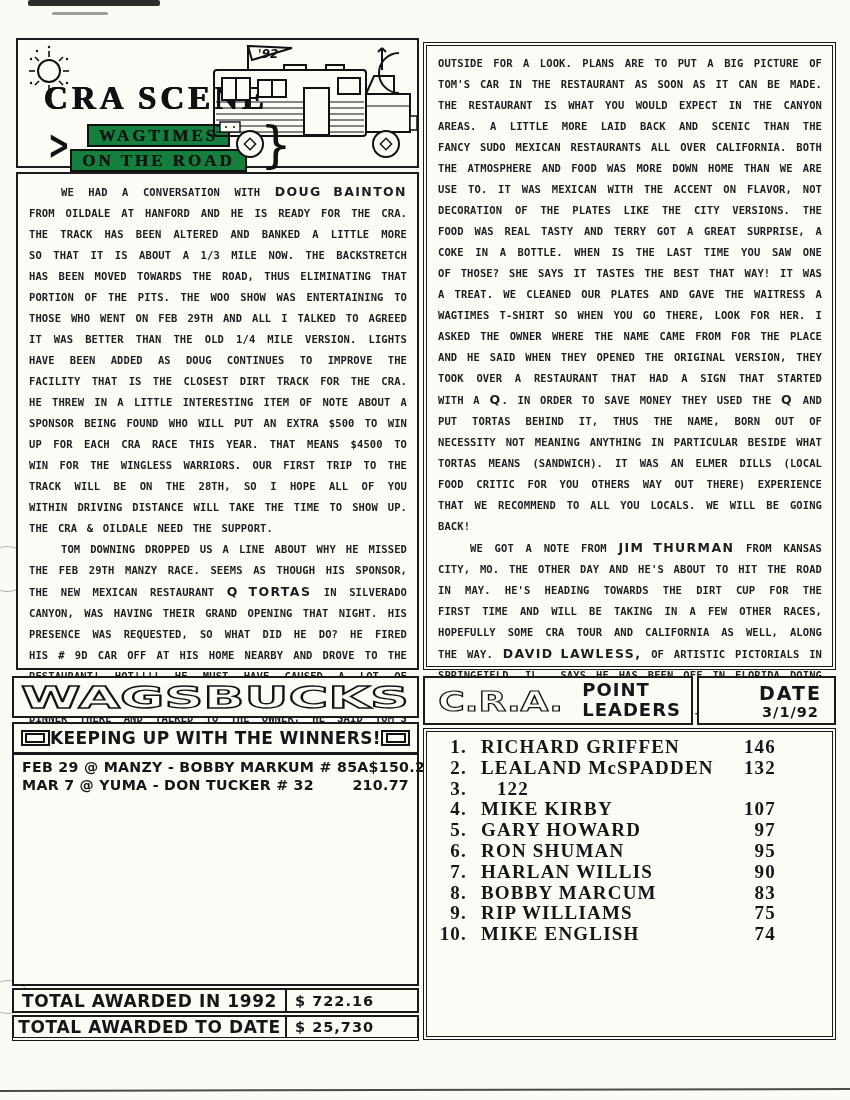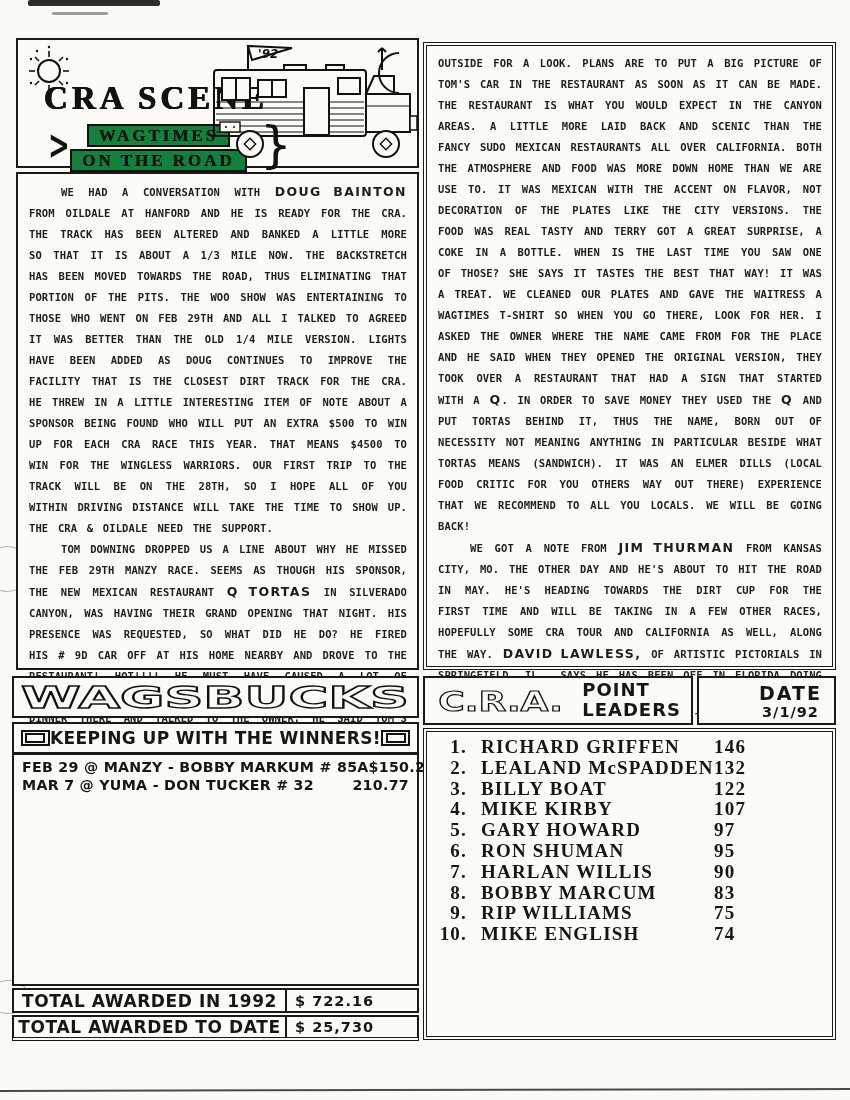--- a/index.html
+++ b/index.html
@@ -60,21 +60,21 @@
         line-height:20px;letter-spacing:1px;}
   .date-box{display:flex;flex-direction:column;align-items:center;justify-content:center;}
   .date-label{font-family:"DejaVu Sans",sans-serif;font-weight:800;font-size:19px;letter-spacing:2px;}
   .date-value{font-family:"DejaVu Sans",sans-serif;font-weight:800;font-size:14.5px;letter-spacing:1px;}
   .leader-rows{padding-top:4px;}
   .leader-row{display:flex;align-items:baseline;height:20.8px;
         font-family:"Liberation Serif",serif;font-weight:700;font-size:19px;
         letter-spacing:1.2px;white-space:nowrap;}
   .lr-rank{width:40px;text-align:right;}
   .lr-name{margin-left:14px;flex:1;}
-  .lr-pts{width:62px;text-align:left;margin-right:56px;}
+  .lr-pts{width:62px;text-align:right;margin-right:56px;}
 
   svg text{font-family:"DejaVu Sans",sans-serif;}
 </style>
 </head>
 <body>
 
 <div class="page">
 
   <div class="smudge" style="left:28px;top:0;width:132px;height:6px;"></div>
   <div class="smudge" style="left:52px;top:12px;width:56px;height:3px;opacity:.45;"></div>
@@ -236,21 +236,20 @@
       <span class="lr-name">RICHARD GRIFFEN</span>
       <span class="lr-pts">146</span>
     </div>
       <div class="leader-row">
       <span class="lr-rank">2.</span>
       <span class="lr-name">LEALAND McSPADDEN</span>
       <span class="lr-pts">132</span>
     </div>
       <div class="leader-row">
       <span class="lr-rank">3.</span>
-      <span class="lr-name">BILLY BOAT</span>
       <span class="lr-pts">122</span>
     </div>
       <div class="leader-row">
       <span class="lr-rank">4.</span>
       <span class="lr-name">MIKE KIRBY</span>
       <span class="lr-pts">107</span>
     </div>
       <div class="leader-row">
       <span class="lr-rank">5.</span>
       <span class="lr-name">GARY HOWARD</span>

